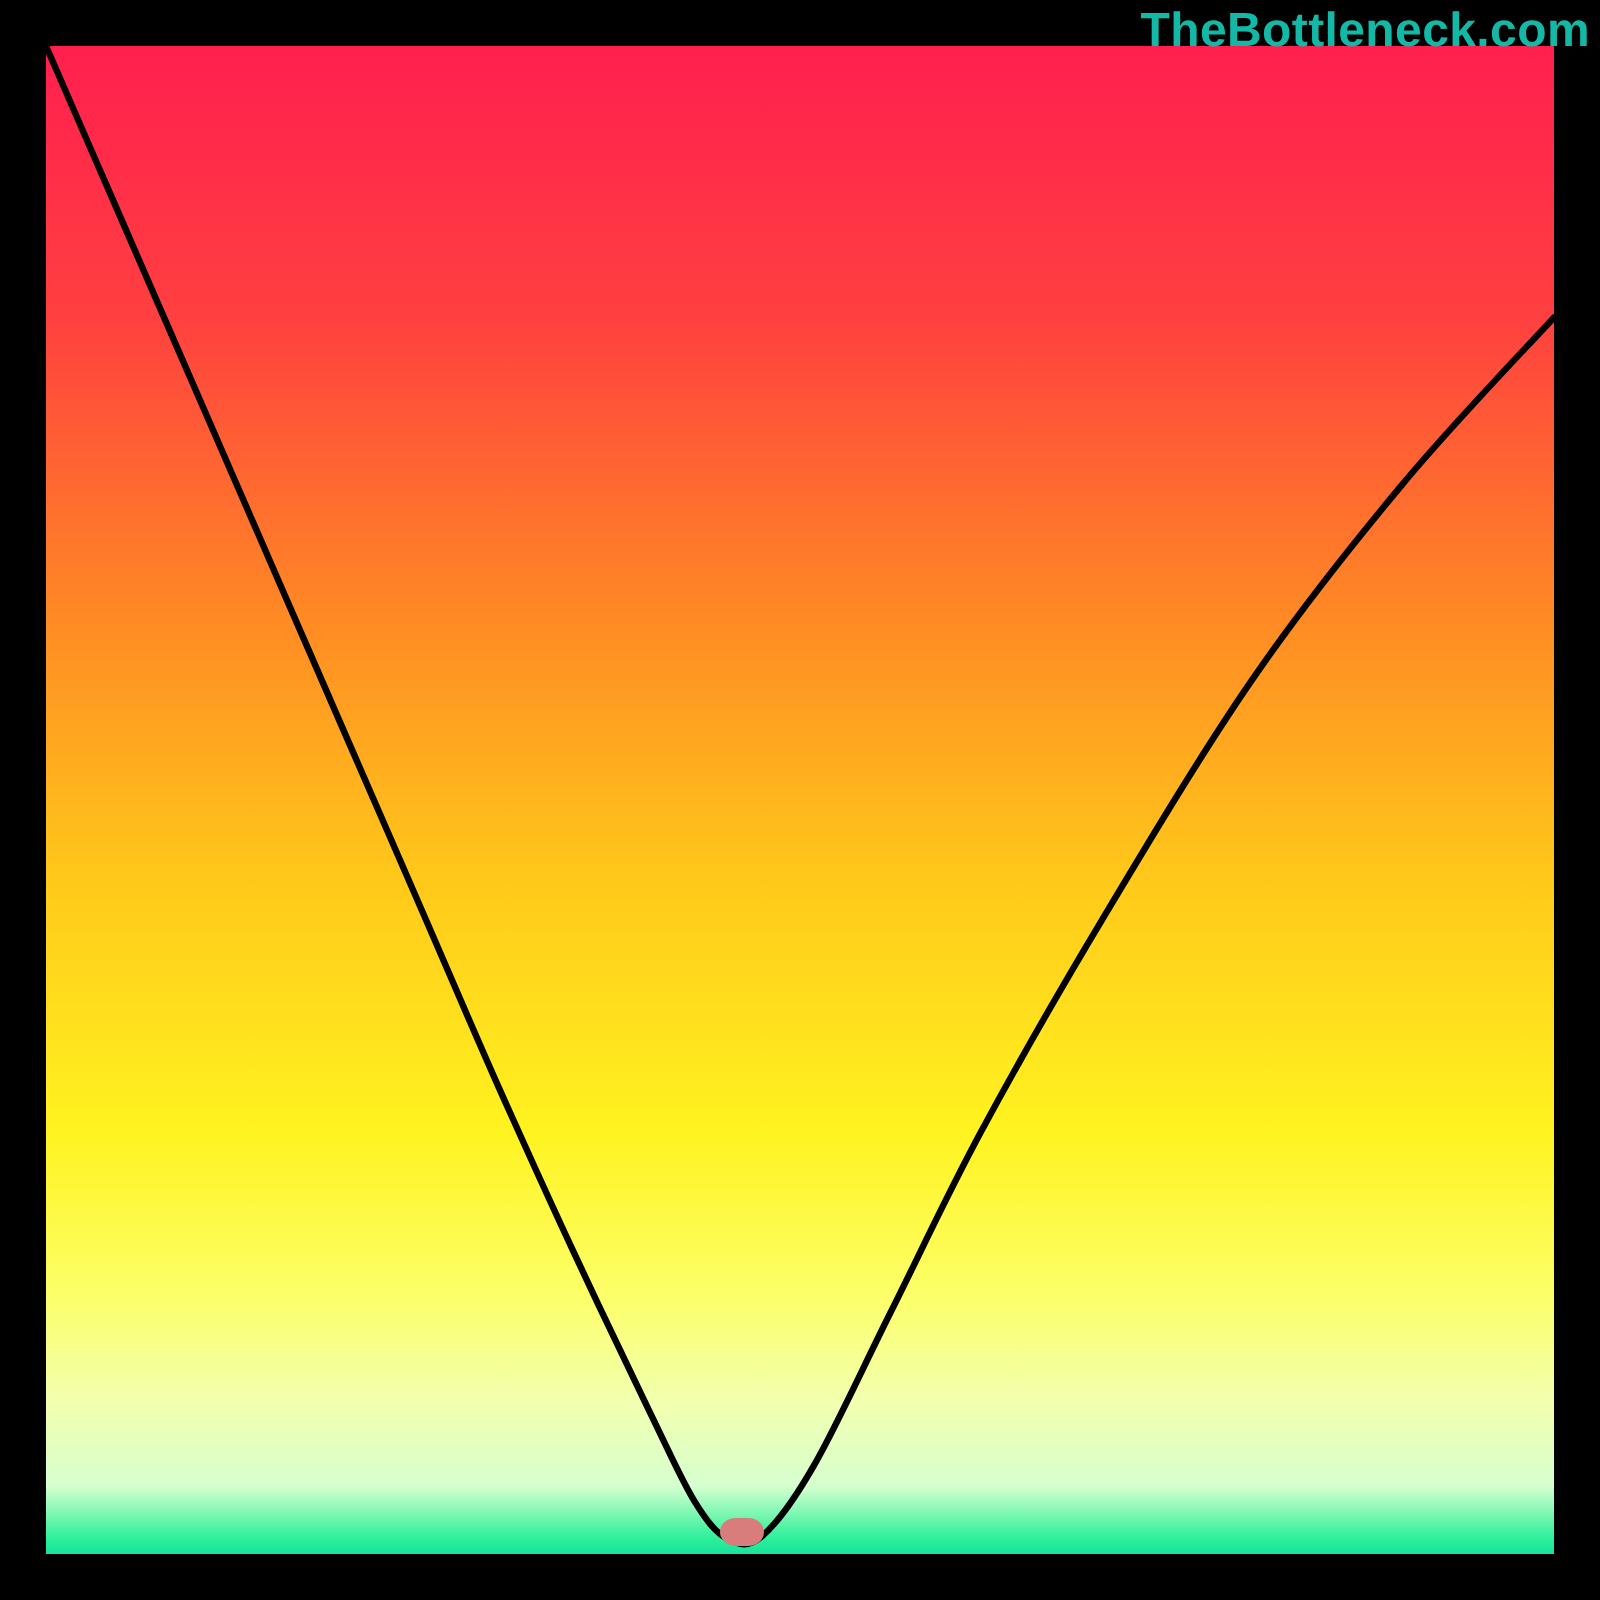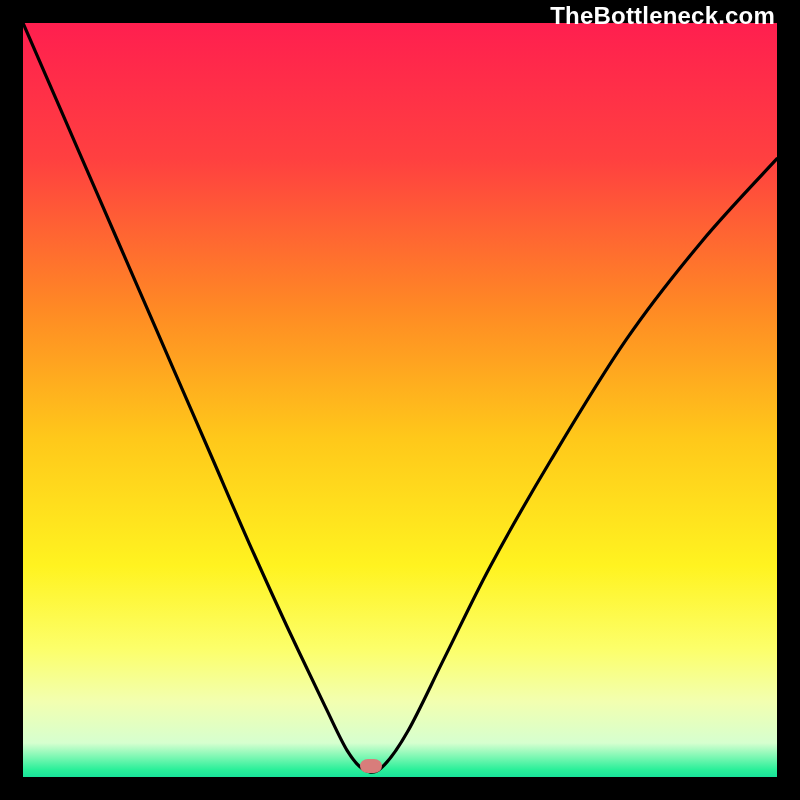--- a/index.html
+++ b/index.html
@@ -13,22 +13,22 @@
   }
   .outer {
     position: relative;
     width: 800px;
     height: 800px;
     background: #000;
   }
   .watermark {
     position: absolute;
     top: 2px;
-    right: 25px;
-    color: #ffffff;
+    right: 5px;
+    color: #14b8a6;
     font-size: 24px;
     font-weight: 600;
     letter-spacing: 0.2px;
     z-index: 10;
   }
   .plot {
     position: absolute;
     left: 23px;
     top: 23px;
     width: 754px;

